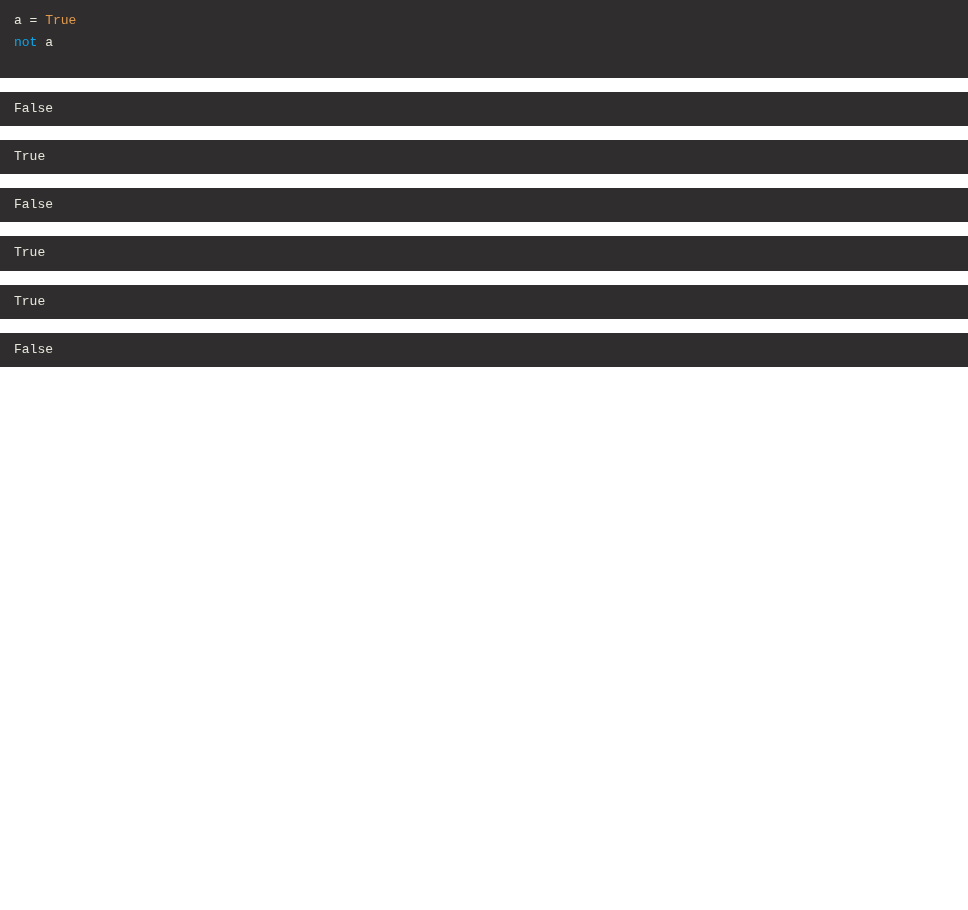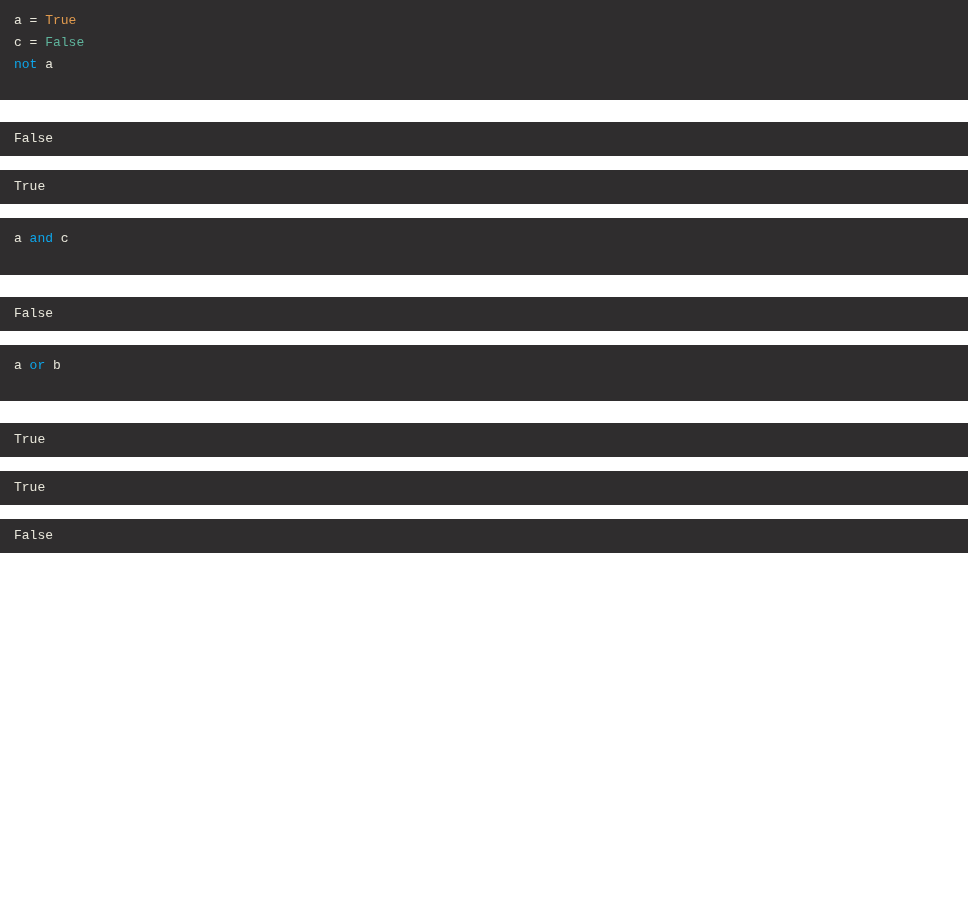--- a/index.html
+++ b/index.html
@@ -12,21 +12,21 @@
       font-family: 'Consolas', 'Monaco', 'Courier New', monospace;
       font-size: 13px;
       line-height: 1.7;
       padding: 0;
       width: 968px;
     }
     .code-block {
       background: #2f2d2e;
       color: #e8e6da;
       padding: 10px 14px 24px 14px;
-      margin-bottom: 22px;
+      margin-bottom: 14px;
     }
     .output-block {
       background: #2f2d2e;
       color: #e8e6da;
       padding: 6px 14px 6px 14px;
       margin-bottom: 14px;
     }
     .code-line {
       white-space: pre;
     }
@@ -35,28 +35,21 @@
     .tok-true { color: #e09a4e; }
     .tok-false { color: #5fb49c; }
     .tok-kw { color: #0ea5e9; }
   </style>
 </head>
 <body>
 
 <div id="container">
     <div class="code-block">
       <div class="code-line"><span class="tok-var">a </span><span class="tok-op">= </span><span class="tok-true">True</span></div>
-      <div class="code-line"><span class="tok-var">c </span><span class="tok-op">= </span><span class="tok-false">False</span></div>
       <div class="code-line"><span class="tok-kw">not </span><span class="tok-var">a</span></div>
     </div>
     <div class="output-block"><span>False</span></div>
     <div class="output-block"><span>True</span></div>
-    <div class="code-block">
-      <div class="code-line"><span class="tok-var">a </span><span class="tok-kw">and </span><span class="tok-var">c</span></div>
-    </div>
     <div class="output-block"><span>False</span></div>
-    <div class="code-block">
-      <div class="code-line"><span class="tok-var">a </span><span class="tok-kw">or </span><span class="tok-var">b</span></div>
-    </div>
     <div class="output-block"><span>True</span></div>
     <div class="output-block"><span>True</span></div>
     <div class="output-block"><span>False</span></div>
   </div>
 
 </body></html>

